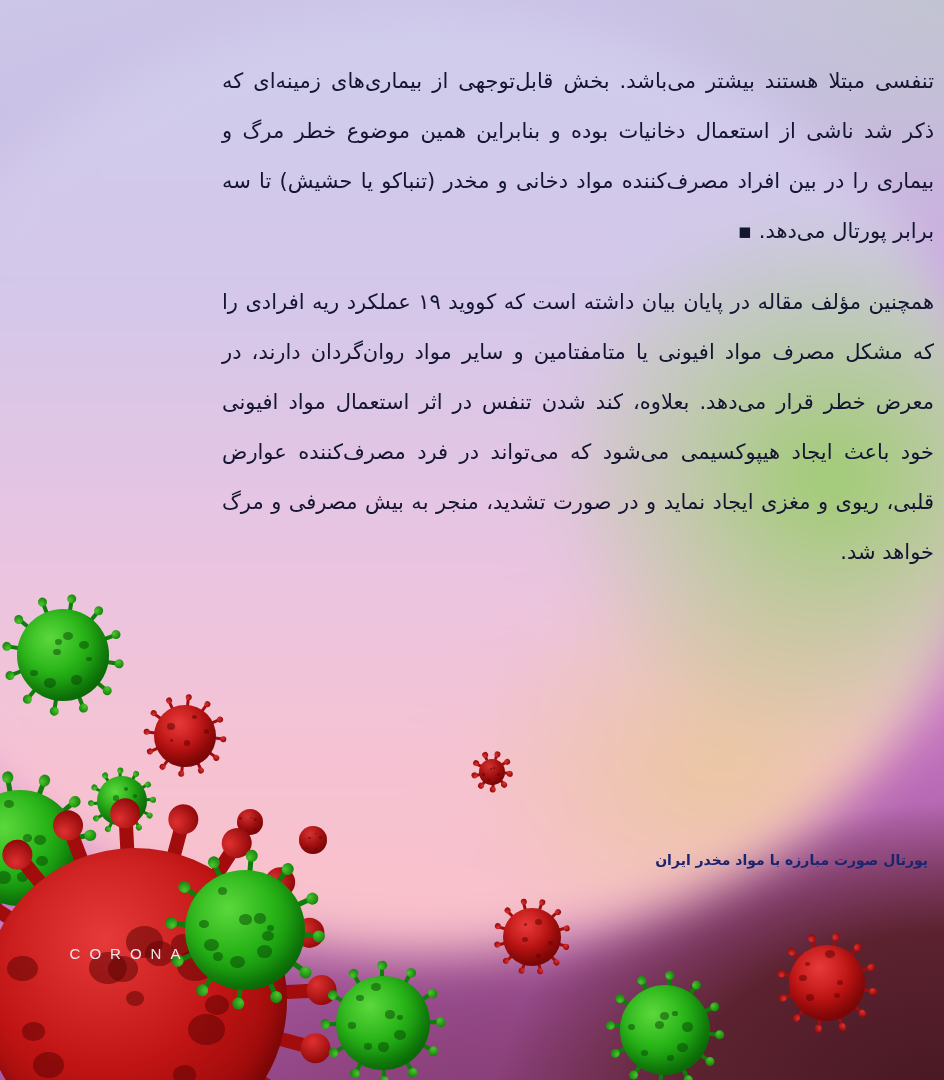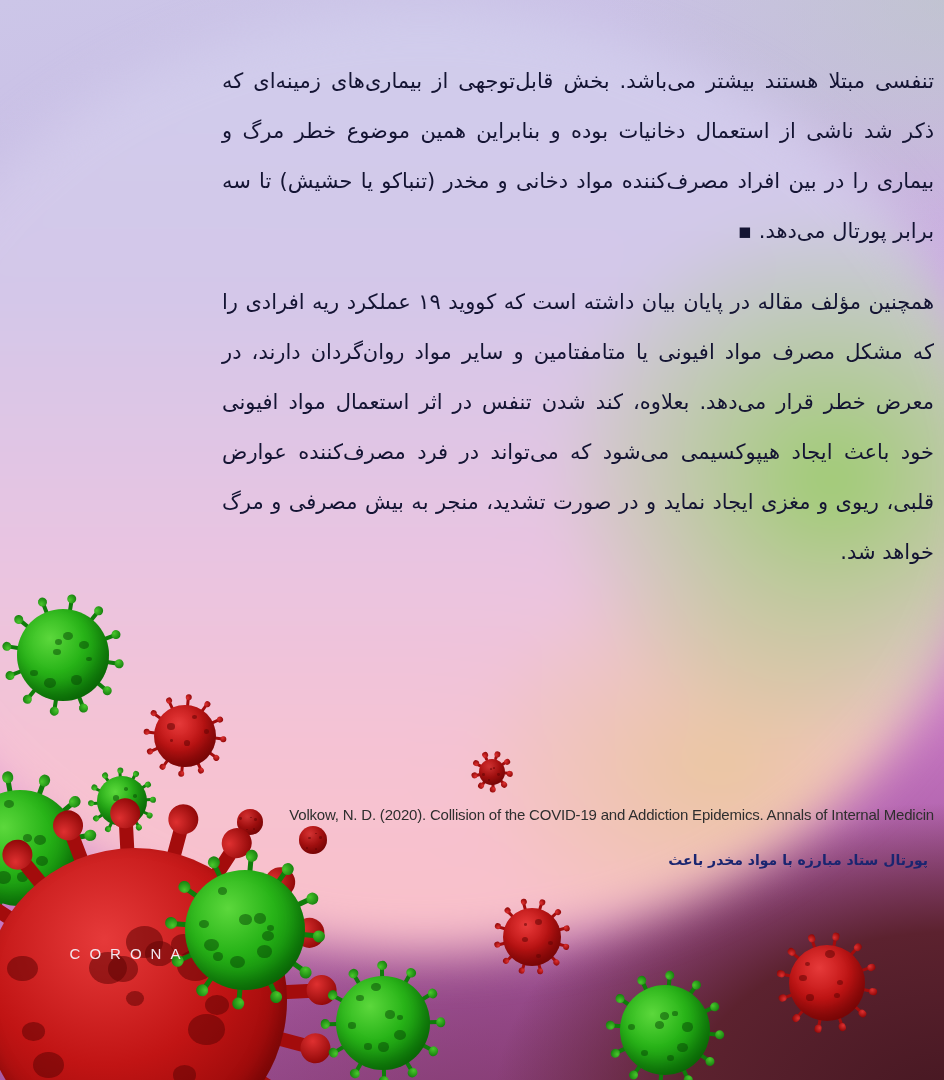--- a/index.html
+++ b/index.html
@@ -362,15 +362,14 @@
   <div class="corona-label">
     <span class="corona-sub">CORONA</span>
   </div>
 
 
   <div class="article">
     <p>تنفسی مبتلا هستند بیشتر می‌باشد. بخش قابل‌توجهی از بیماری‌های زمینه‌ای که ذکر شد ناشی از استعمال دخانیات بوده و بنابراین همین موضوع خطر مرگ و بیماری را در بین افراد مصرف‌کننده مواد دخانی و مخدر (تنباکو یا حشیش) تا سه برابر پورتال می‌دهد. ▪</p>
     <p>همچنین مؤلف مقاله در پایان بیان داشته است که کووید ۱۹ عملکرد ریه افرادی را که مشکل مصرف مواد افیونی یا متامفتامین و سایر مواد روان‌گردان دارند، در معرض خطر قرار می‌دهد. بعلاوه، کند شدن تنفس در اثر استعمال مواد افیونی خود باعث ایجاد هیپوکسیمی می‌شود که می‌تواند در فرد مصرف‌کننده عوارض قلبی، ریوی و مغزی ایجاد نماید و در صورت تشدید، منجر به بیش مصرفی و مرگ خواهد شد.</p>
   </div>
 
-  <div class="citation">Volkow, N. D. (2020). Collision of the COVID-19 and Addiction Epidemics. Annals of Internal Medicin</div>
-  <div class="source">پورتال ستاد مبارزه با مواد مخدر باعث</div>
+  <div class="source">پورتال صورت مبارزه با مواد مخدر ایران</div>
 </div>
 
 </body></html>

